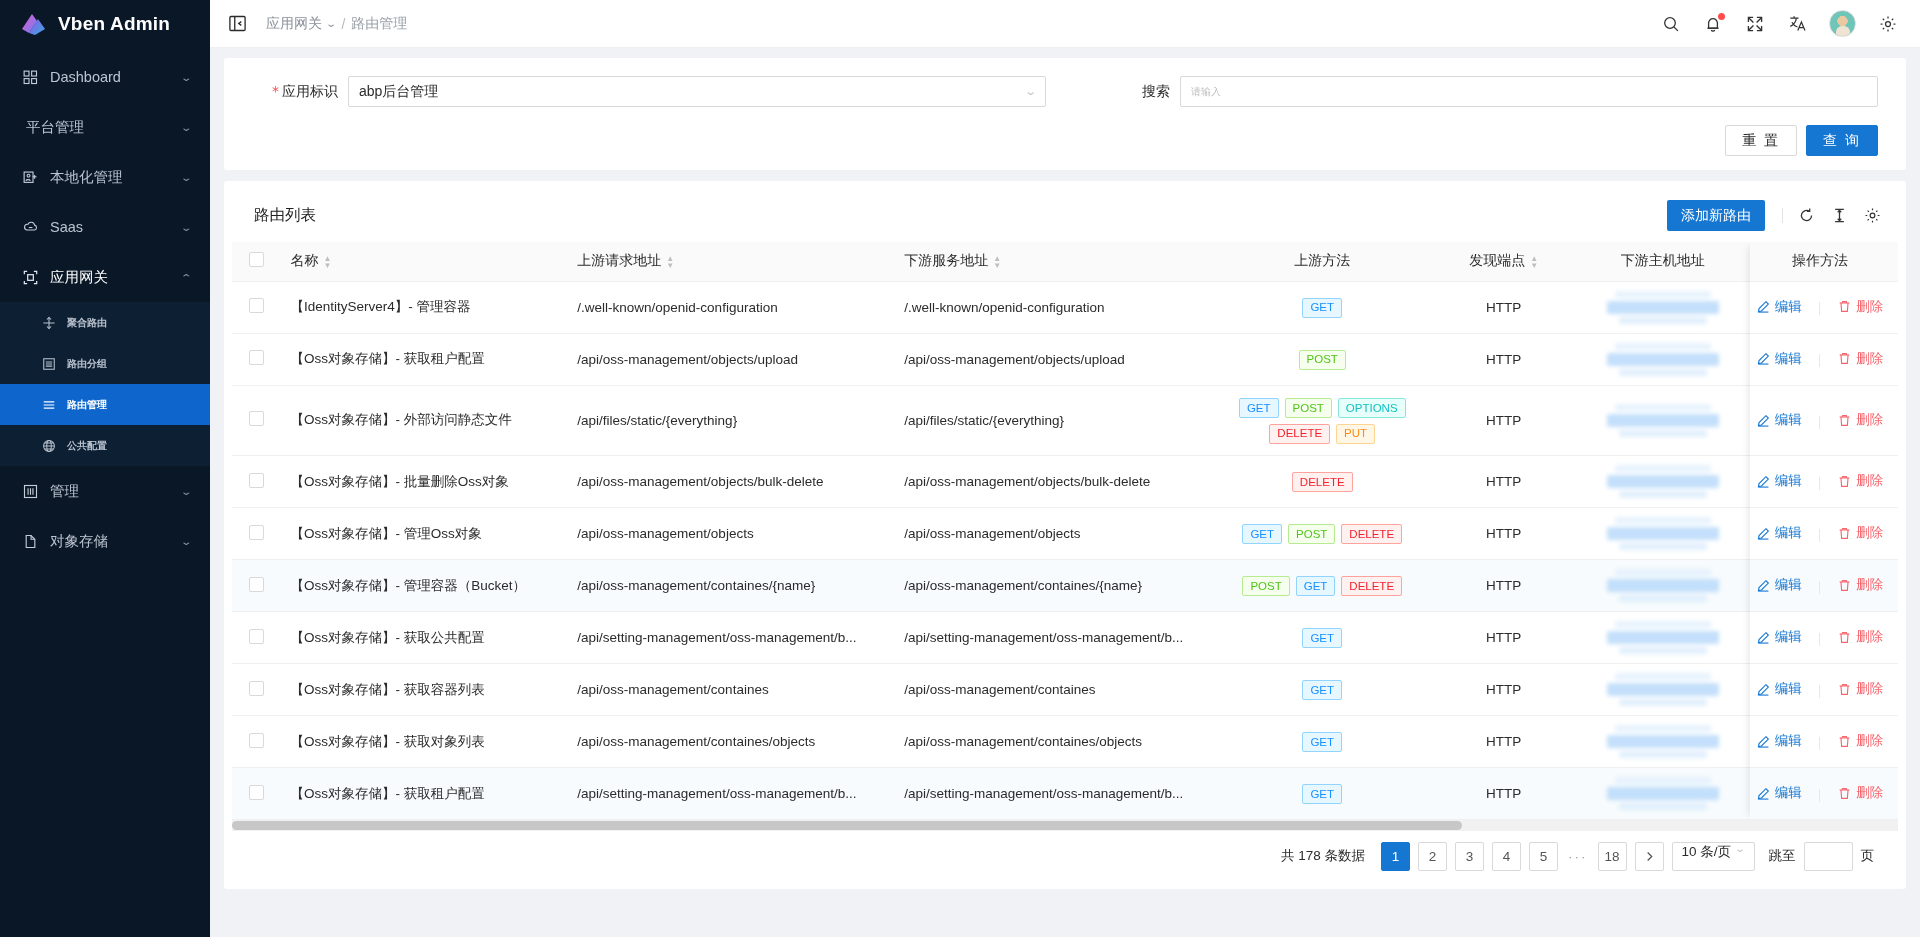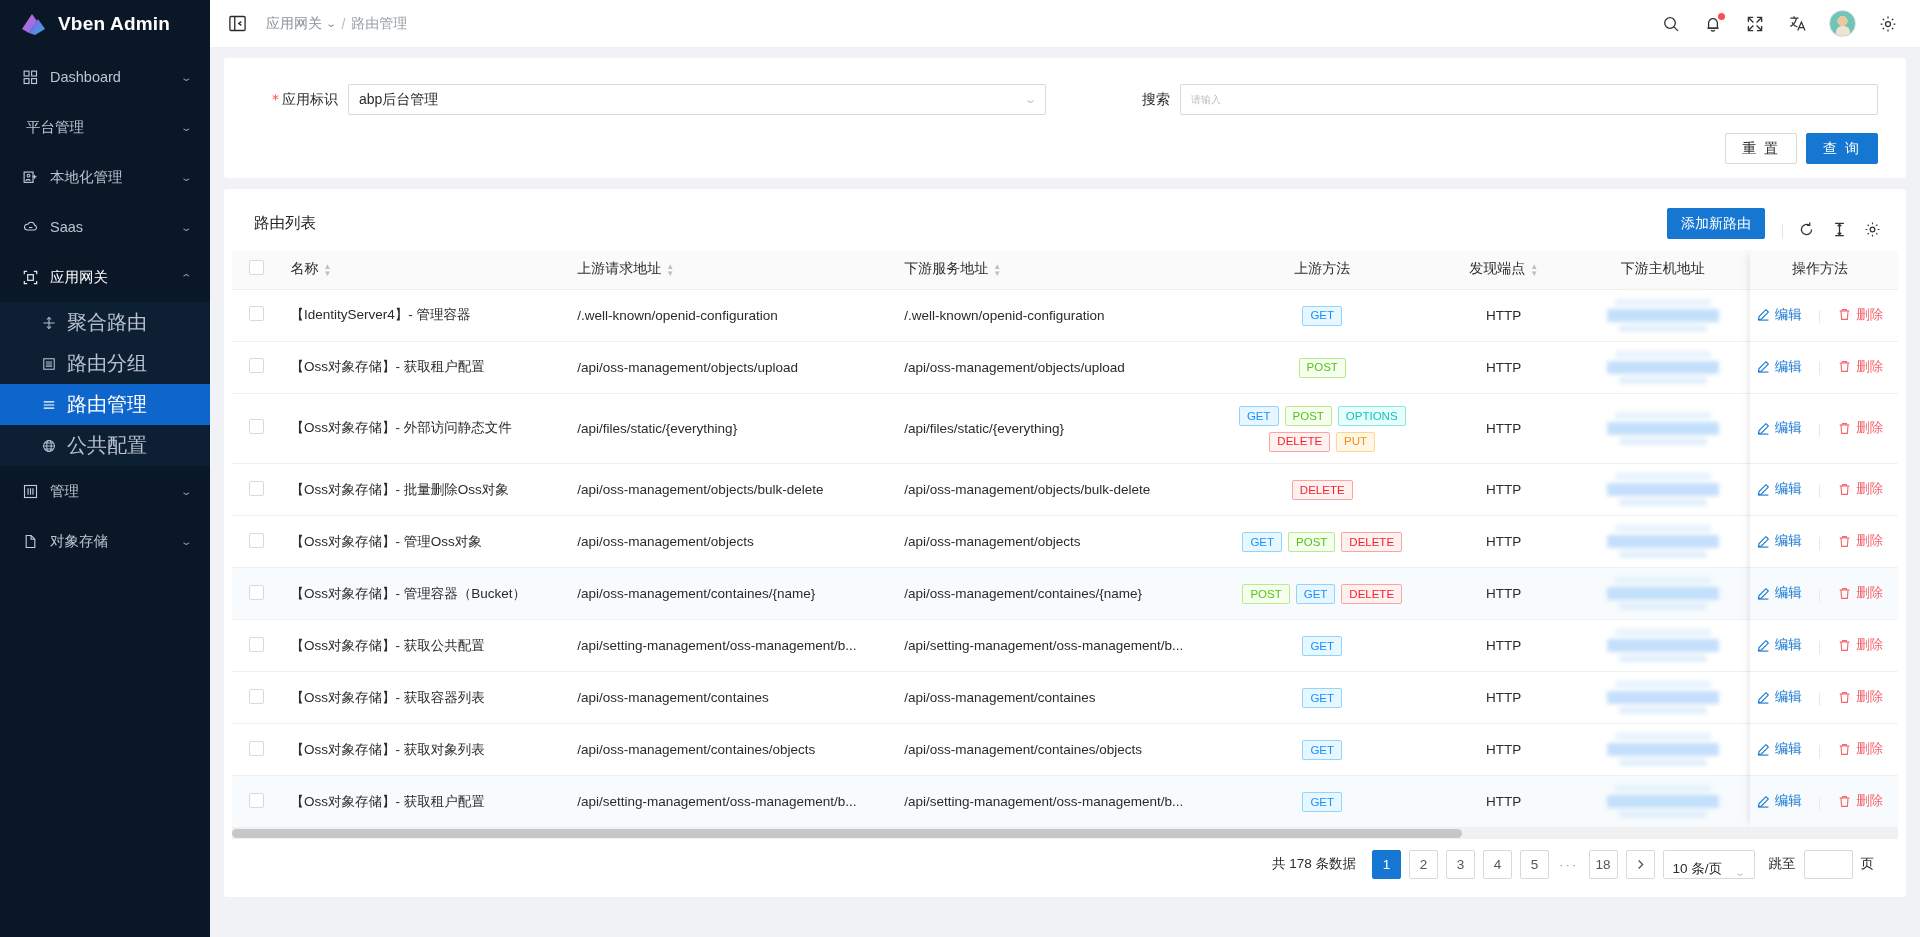--- a/index.html
+++ b/index.html
@@ -37,21 +37,21 @@
   }
   .menu-item .mi-label { flex: 1; white-space: nowrap; }
   .menu-item .chev {
     font-size: 10px; color: #8c97a5; transform: scaleX(1.5);
   }
   .menu-item.no-icon { padding-left: 26px; }
   .menu-item.no-icon .mi-label { padding-left: 0; }
   .submenu { background: #0d1f33; }
   .sub-item {
     height: 41px; display: flex; align-items: center;
-    padding-left: 41px; color: #b9c2ce; font-size: 20px; cursor: pointer;
+    padding-left: 41px; color: #b9c2ce; font-size: 10px; cursor: pointer; font-weight: bold;
   }
   .sub-item .si-icon {
     width: 16px; height: 16px; margin-right: 10px;
     display: inline-flex; align-items: center; justify-content: center;
     flex-shrink: 0;
   }
   .sub-item.active { background: #0e66cd; color: #fff; }
   .sub-item.active .si-icon { color: #fff; }
 
   
@@ -78,21 +78,21 @@
     content:''; position:absolute; left:50%; top:58%; transform:translateX(-50%);
     width:14px; height:10px; border-radius:6px 6px 2px 2px; background:#efe3d2;
   }
 
   .content { flex: 1; overflow: hidden; padding: 10px 14px 0 14px; }
 
   
   .card { background: #fff; border-radius: 3px; }
   .search-card { padding: 18px 28px 14px 28px; }
   .form-row { display: flex; align-items: center; gap: 0; }
-  .field { display: flex; align-items: center; flex: 1; min-width: 0; margin-top: 8px; }
+  .field { display: flex; align-items: center; flex: 1; min-width: 0; }
   .field-label {
     width: 96px; text-align: right; font-size: 14px; color: #2b2b2b;
     padding-right: 10px; white-space: nowrap;
   }
   .req-star { color: #ff4d4f; margin-right: 3px; font-family: "DejaVu Sans", sans-serif; }
   .select-box {
     flex: 1; height: 31px; border: 1px solid #d9d9d9; border-radius: 2px;
     display: flex; align-items: center; padding: 0 10px;
     font-size: 14px; color: #2b2b2b; background: #fff; cursor: pointer;
   }
@@ -114,21 +114,21 @@
   .btn-default { background: #fff; border: 1px solid #d9d9d9; color: #2b2b2b; }
   .btn-primary { background: #1677d2; border: 1px solid #1677d2; color: #fff; }
 
   
   .table-card { margin-top: 11px; padding: 8px; position: relative; }
   .table-head-bar {
     height: 53px; display: flex; align-items: center;
     padding: 0 14px 0 22px;
   }
   .table-title { font-size: 15.5px; color: #222; flex: 1; }
-  .thb-actions { display: flex; align-items: flex-end; gap: 0; }
+  .thb-actions { display: flex; align-items: center; gap: 0; }
   .btn-add {
     height: 31px; padding: 0 14px; background: #1677d2; color: #fff;
     font-size: 14px; border-radius: 2px; display: inline-flex; align-items: center;
     cursor: pointer;
   }
   .thb-divider { width: 1px; height: 15px; background: #e4e4e4; margin: 0 14px 0 17px; }
   .thb-icon { width: 19px; height: 19px; display:flex; align-items:center; justify-content:center; color: #333; cursor: pointer; margin-right: 14px; }
   .thb-icon:last-child { margin-right: 2px; }
 
   .table-wrap { position: relative; overflow: hidden; }
@@ -200,21 +200,21 @@
   .pg-total { margin-right: 8px; }
   .pg-num {
     min-width: 29px; height: 29px; border: 1px solid #d9d9d9; border-radius: 2px;
     display: inline-flex; align-items: center; justify-content: center;
     color: #555; background: #fff; cursor: pointer; padding: 0 5px;
   }
   .pg-num.active { background: #1677d2; border-color: #1677d2; color: #fff; }
   .pg-ellipsis { color: #999; letter-spacing: 2px; padding: 0 2px; cursor: pointer; }
   .pg-size {
     height: 29px; border: 1px solid #d9d9d9; border-radius: 2px; padding: 0 9px;
-    display: inline-flex; align-items: flex-end; gap: 14px; cursor: pointer; color: #2b2b2b;
+    display: inline-flex; align-items: flex-start; gap: 5px; cursor: pointer; color: #2b2b2b;
   }
   .pg-size .arrow { color: #c0c4cc; font-size: 10px; transform: scaleX(1.4); }
   .pg-jump-label { margin-left: 6px; }
   .pg-jump-input { width: 49px; height: 29px; border: 1px solid #d9d9d9; border-radius: 2px; background: #fff; }
   svg { display: block; }
 </style>
 </head>
 <body>
 
 <div class="app">

